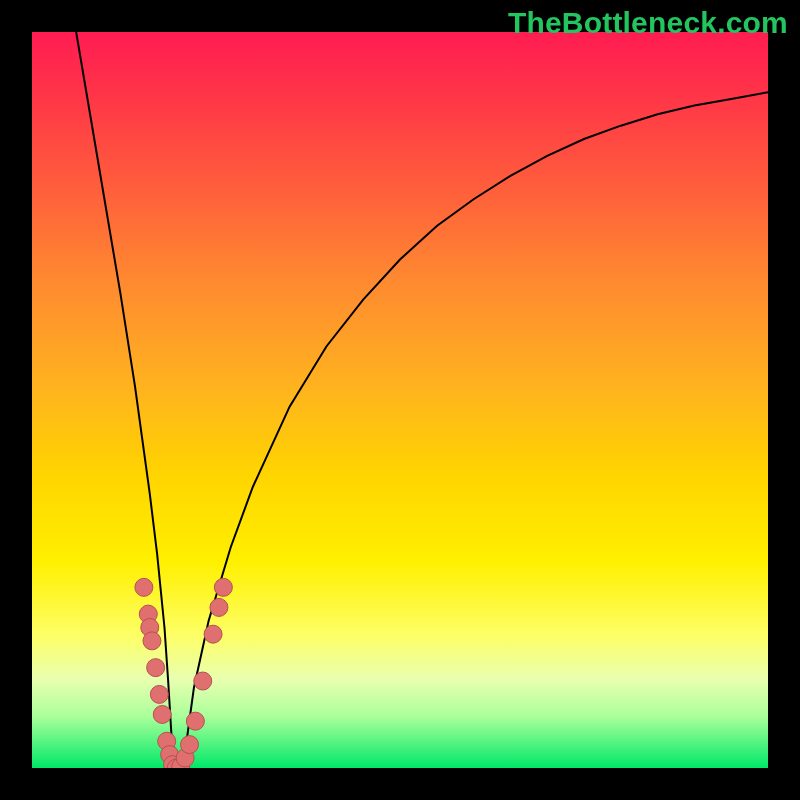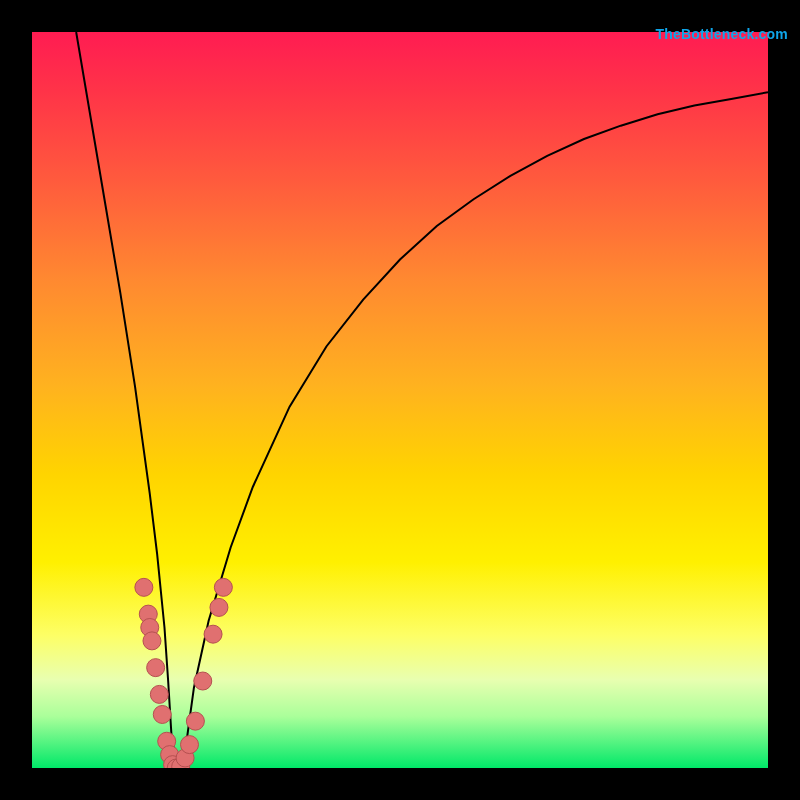--- a/index.html
+++ b/index.html
@@ -42,26 +42,25 @@
       #fdff66 82%,
       #e8ffb0 88%,
       #aaff9a 93%,
       #00e868 100%
     );
   }
   .watermark {
     position: absolute;
     top: 6px;
     right: 12px;
-    color: #0ea5e9;
-    font-size: 14px;
+    color: #22c55e;
+    font-size: 30px;
     font-weight: 600;
     letter-spacing: 0.2px;
     user-select: none;
-    margin-top: 20px;
   }
   svg.curve {
     position: absolute;
     left: 0; top: 0;
     width: 736px;
     height: 736px;
     overflow: visible;
   }
 </style>
 </head>

